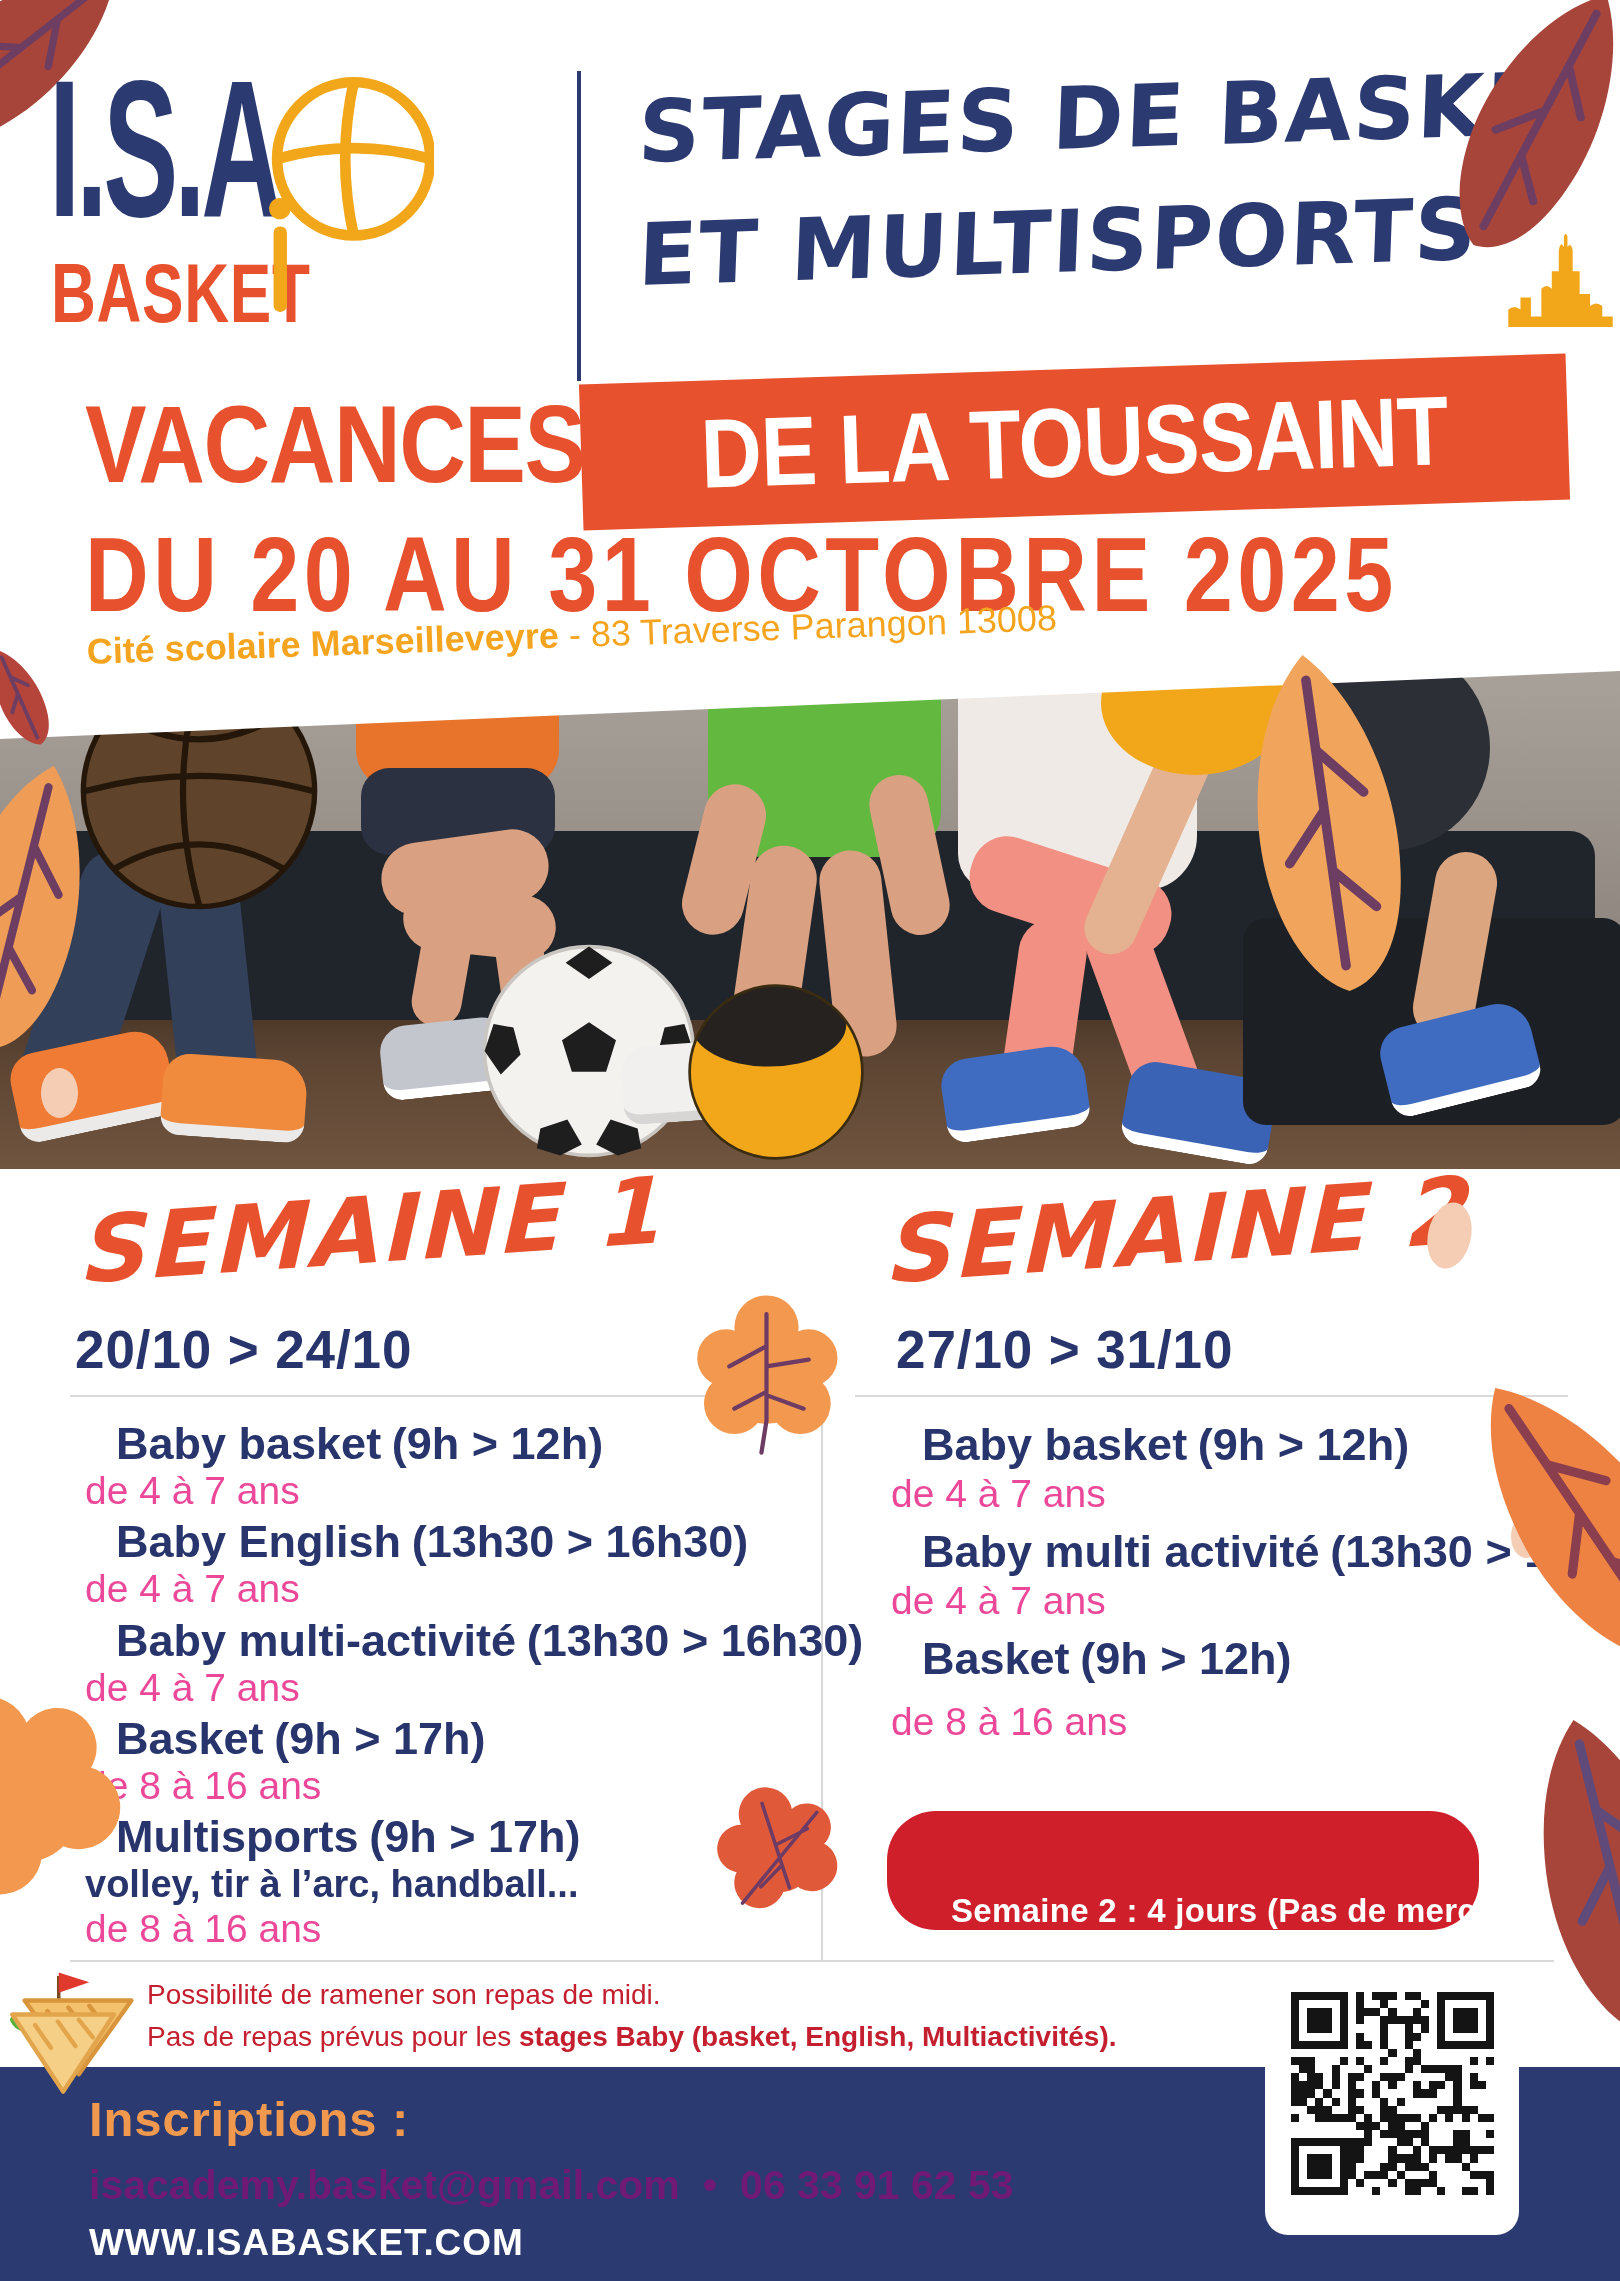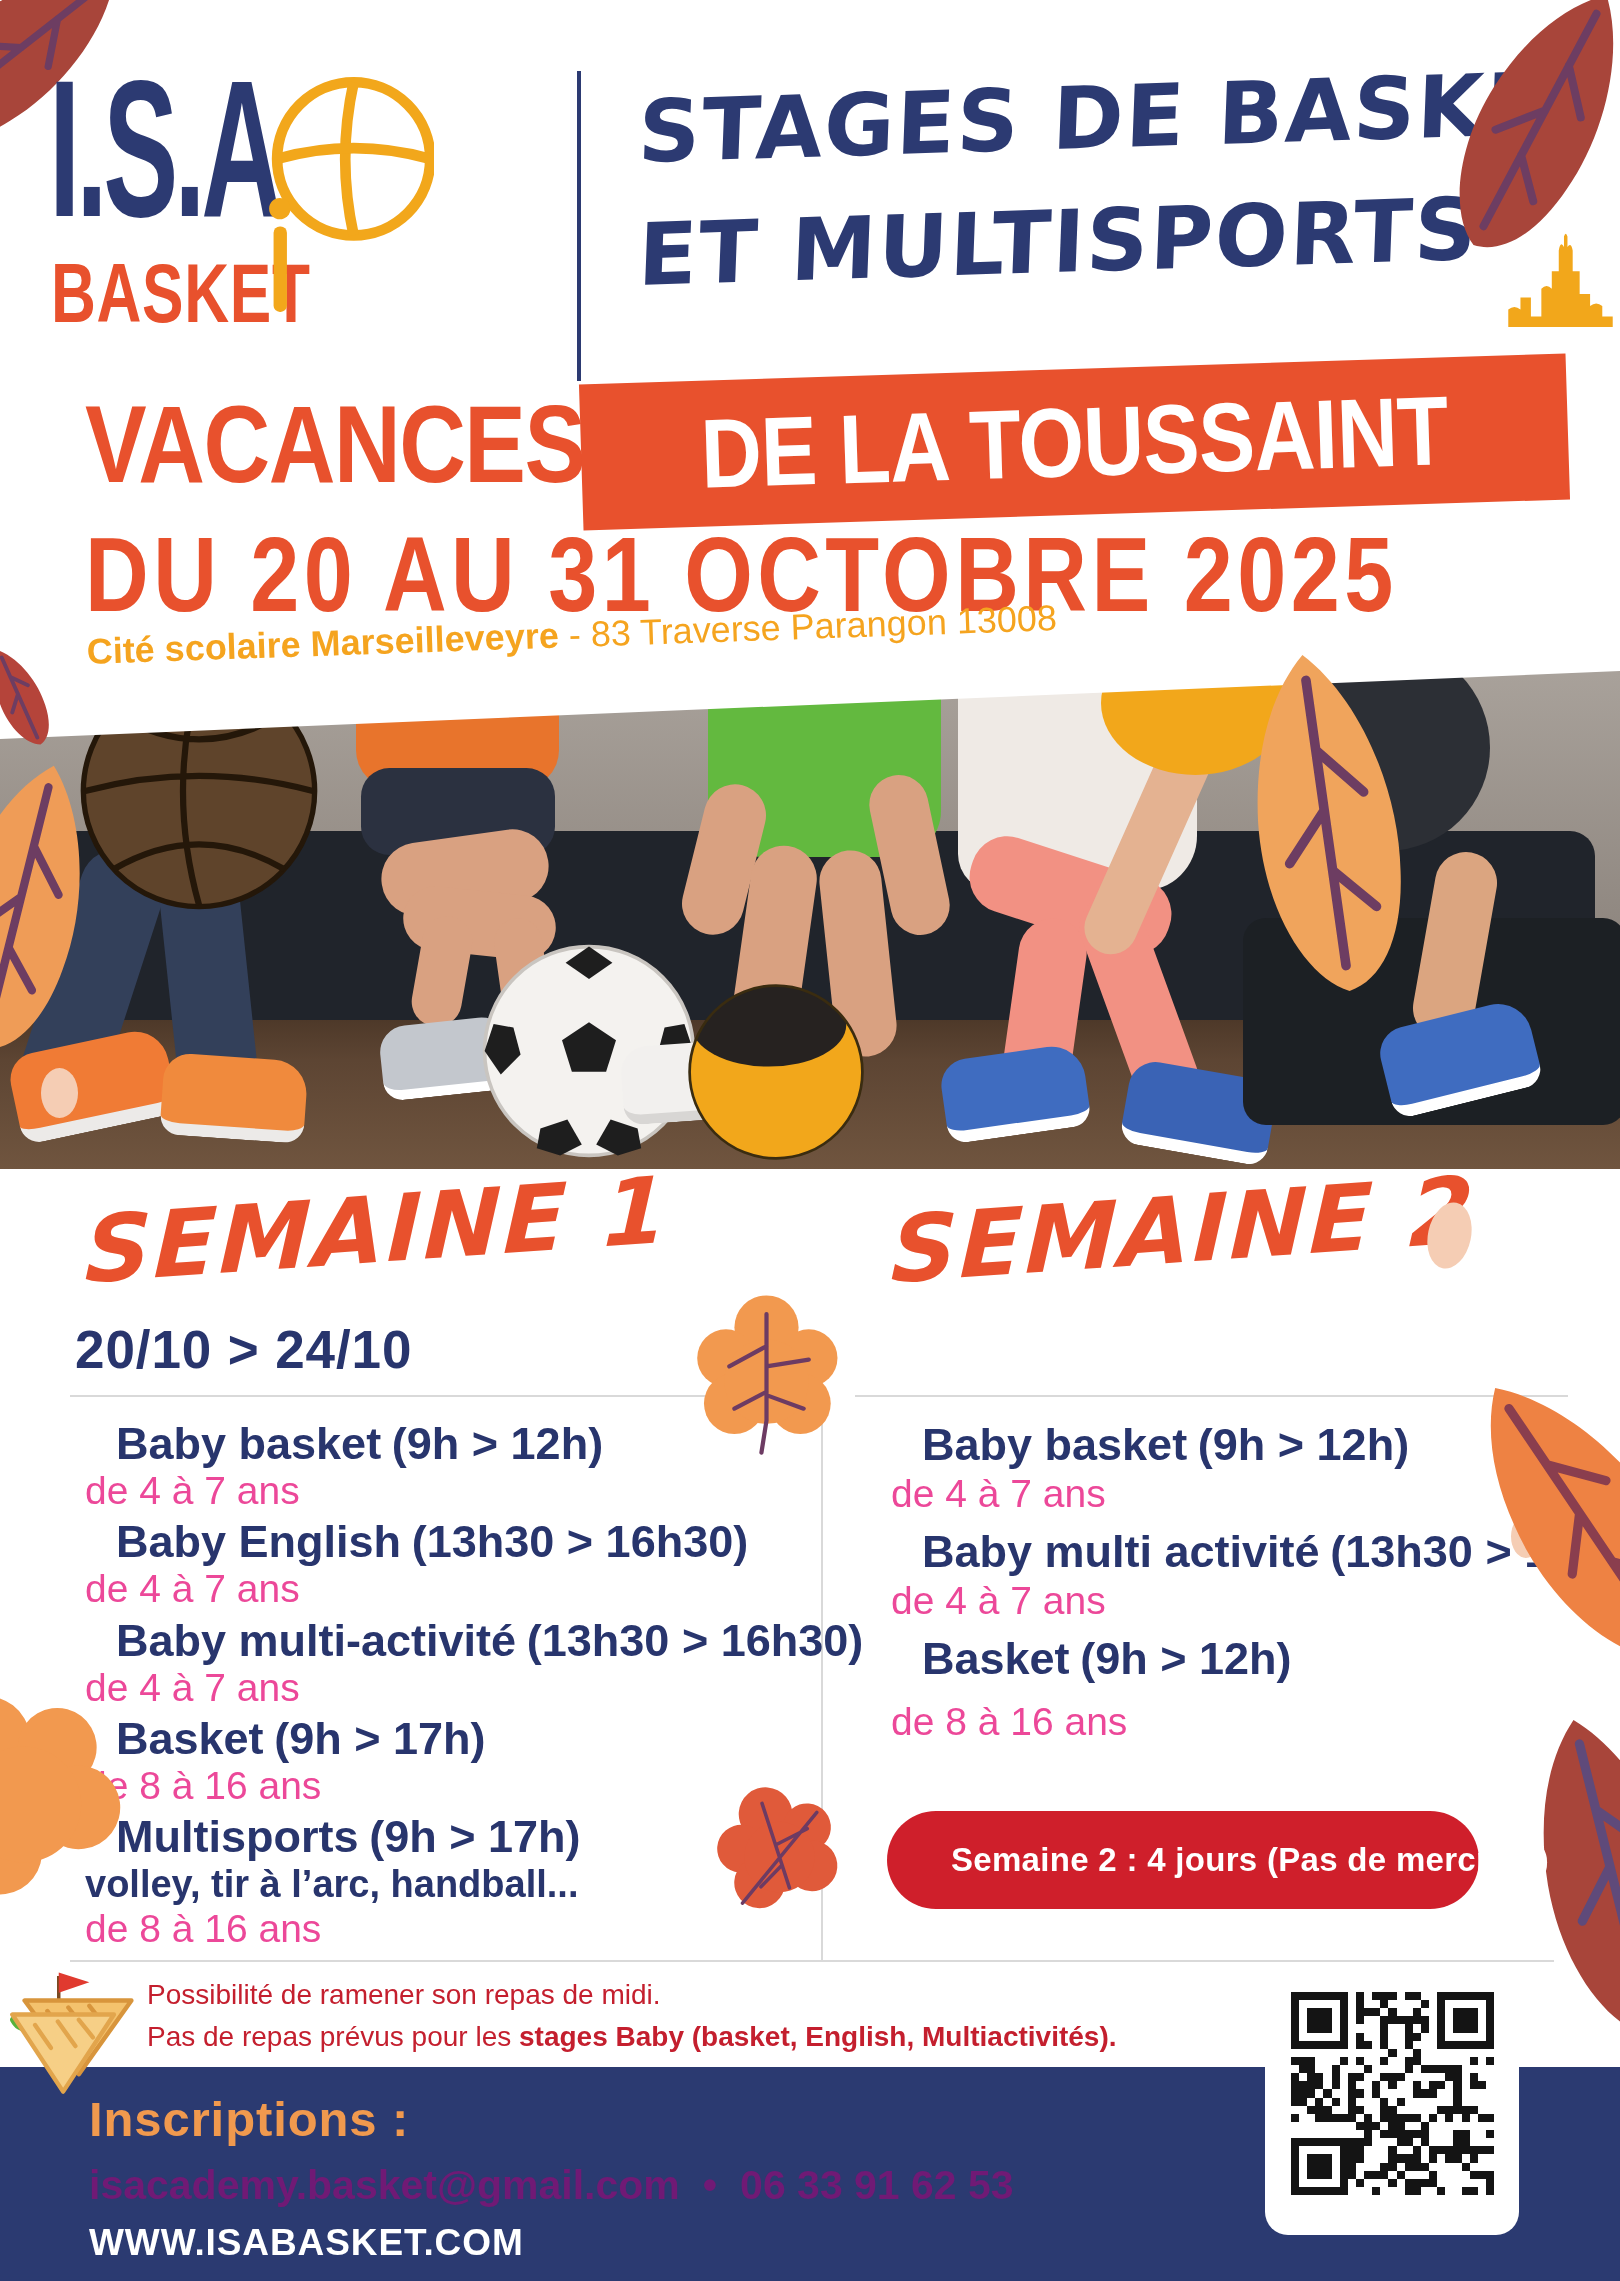--- a/index.html
+++ b/index.html
@@ -69,22 +69,22 @@
   #col1{left:85px;top:1419px;width:731px;}
   #col2{left:891px;top:1419px;width:704px;}
   .item-title{font-size:45px;line-height:50px;font-weight:bold;color:#28356d;white-space:nowrap;margin-left:31px;}
   .item-title .hrs{margin-left:10.7px;}
   .item-detail{font-size:38px;line-height:45px;font-weight:bold;color:#28356d;}
   .item-ages{font-size:39px;line-height:43px;color:#ec4899;margin-bottom:5.3px;}
   #col2 .item-title{line-height:52px;}
   #col2 .item-ages{line-height:46px;margin-bottom:9px;}
   #col2 .gap-big{margin-top:14.3px;}
 
-  #notice-pill{left:887px;top:1811px;width:592px;height:98px;border-radius:49px;background:#cf1f2b;
-            display:flex;align-items:center;padding-left:37px;box-sizing:border-box;z-index:3;}
+  #notice-pill{left:887px;top:1811px;width:592px;height:119px;border-radius:49px;background:#cf1f2b;
+            display:flex;align-items:flex-end;padding-left:37px;box-sizing:border-box;z-index:3;}
   #notice-pill .txt{margin-left:27px;font-size:33px;font-weight:bold;color:#ffffff;letter-spacing:0.3px;white-space:nowrap;}
 
   .deco{position:absolute;}
   .peach{background:#f5cdb4;border-radius:50%;}
 
   
   #sandwich{left:7.1px;top:1969px;z-index:5;}
   .note-line{position:absolute;left:147px;font-size:28px;color:#c41f2e;white-space:nowrap;}
   #note1{top:1979px;}
   #note2{top:2021px;}
@@ -213,20 +213,21 @@
     </svg>
     <svg class="photo-leaf" style="left:1246px;top:21.4px;transform:rotate(-8deg);" width="160" height="356" viewBox="0 0 100 220">
       <path d="M50 4 C82 36 98 96 92 146 C88 186 72 212 50 216 C24 204 4 158 8 104 C12 58 28 24 50 4 Z" fill="#f0a45c"></path>
       <path d="M50 20 L50 200 M50 64 L76 94 M50 102 L24 132 M50 140 L74 166" stroke="#6d3d62" stroke-width="6" fill="none" stroke-linecap="round"></path>
     </svg>
   </div>
 
   <div class="abs week-title" id="w1-title">SEMAINE 1</div>
   <div class="abs week-dates" id="w1-dates">20/10 &gt; 24/10</div>
   <div class="abs week-title" id="w2-title">SEMAINE 2</div>
+  <div class="abs week-dates" id="w2-dates">27/10 &gt; 31/10</div>
 
   <div class="abs hline" id="hl-left"></div>
   <div class="abs hline" id="hl-right"></div>
   <div class="abs" id="vline"></div>
   <div class="abs hline" id="hl-bottom"></div>
 
   <div class="week-list" id="col1">
     <div class="item-title"><span>Baby basket</span><span class="hrs">(9h &gt; 12h)</span></div>
     <div class="item-ages">de 4 à 7 ans</div>
     <div class="item-title"><span>Baby English</span><span class="hrs">(13h30 &gt; 16h30)</span></div>

